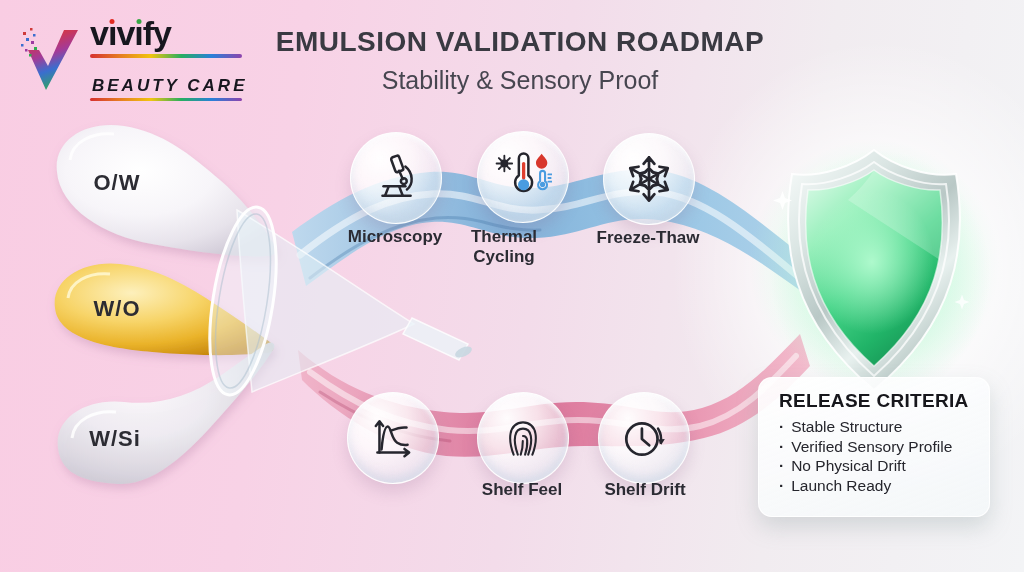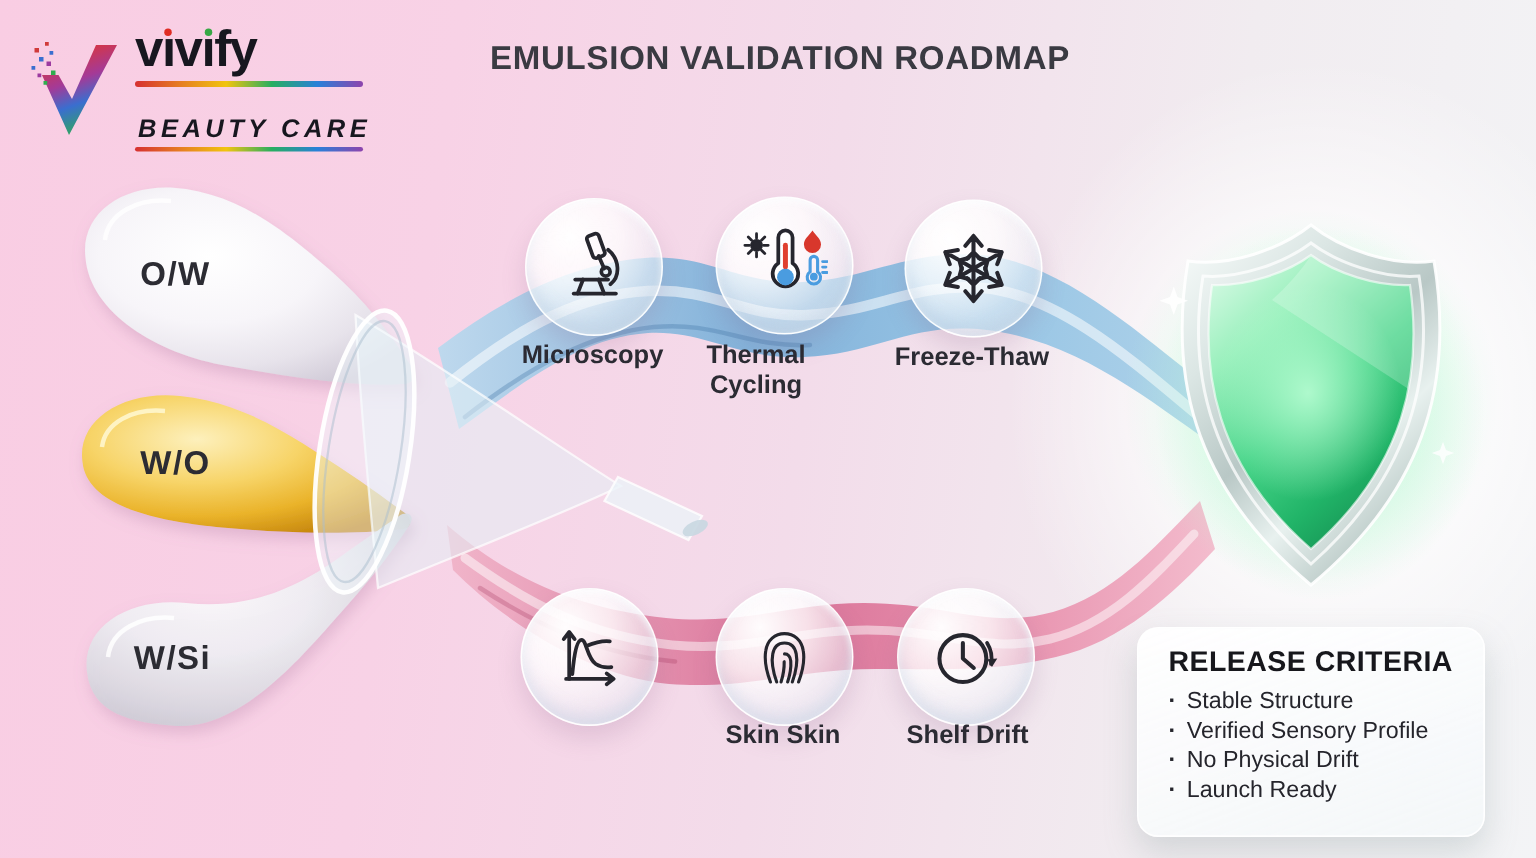--- a/index.html
+++ b/index.html
@@ -17,35 +17,35 @@
   .brand-name{font-size:34px;font-weight:700;color:#17171f;letter-spacing:-1px;line-height:34px;display:flex;}
   .brand-name span{position:relative;}
   .dot-red::after,.dot-green::after{content:'';position:absolute;width:5px;height:5px;border-radius:50%;top:3px;left:50%;transform:translateX(-50%);}
   .dot-red::after{background:#e02b23;}
   .dot-green::after{background:#37a845;}
   .rainbow{height:3.5px;width:152px;margin-top:4px;border-radius:2px;
     background:linear-gradient(90deg,#d63031,#e67e22,#f1c40f,#27ae60,#2980d9,#8e44ad);}
   .tagline{font-size:17px;font-weight:700;color:#17171f;letter-spacing:3px;padding:18px 0 2px 2px;font-style:italic;}
   
   .page-title{position:absolute;left:160px;top:26px;width:720px;text-align:center;
-    font-size:22px;font-weight:800;color:#3a3a42;letter-spacing:.5px;}
+    font-size:28px;font-weight:800;color:#3a3a42;letter-spacing:.5px;}
   .page-subtitle{position:absolute;left:160px;top:66px;width:720px;text-align:center;
     font-size:25px;font-weight:500;color:#474650;}
   
   .drop-label{position:absolute;width:100px;text-align:center;font-size:22px;font-weight:700;color:#2c2c33;letter-spacing:1px;}
   
   .glass-circle{position:absolute;width:90px;height:90px;border-radius:50%;
     background:radial-gradient(circle at 32% 28%,rgba(255,255,255,.98) 0%,rgba(255,255,255,.78) 35%,rgba(240,243,248,.55) 65%,rgba(214,222,233,.68) 100%);
     border:1px solid rgba(255,255,255,.9);
     box-shadow:0 8px 16px rgba(140,100,140,.20),inset 0 -6px 10px rgba(180,200,220,.35),inset 0 2px 4px rgba(255,255,255,.95);
     display:flex;align-items:center;justify-content:center;}
   .step-label{position:absolute;width:140px;text-align:center;font-size:17px;font-weight:700;color:#2b2b33;line-height:20px;}
   .step-label.narrow{width:110px;}
   
-  .release-card{position:absolute;left:758px;top:418px;width:232px;height:140px;border-radius:14px;
+  .release-card{position:absolute;left:758px;top:377px;width:232px;height:140px;border-radius:14px;
     background:linear-gradient(160deg,rgba(255,255,255,.94),rgba(244,248,250,.80));
     border:1.5px solid rgba(255,255,255,.97);
     box-shadow:0 10px 22px rgba(130,150,150,.28);box-sizing:border-box;padding:12px 14px 10px 20px;}
   .release-title{font-size:19px;font-weight:800;color:#17171c;letter-spacing:.3px;margin-bottom:5px;}
   .release-list{list-style:none;margin:0;padding:0;}
   .release-list li{display:flex;font-size:15.5px;color:#25252c;line-height:19.5px;}
   .release-list .bullet{margin-right:7px;font-weight:700;}
 </style>
 </head>
 <body>
@@ -193,20 +193,21 @@
           <span>f</span>
           <span>y</span>
         </div>
       <div class="rainbow"></div>
       <div class="tagline">BEAUTY CARE</div>
       <div class="rainbow" style="margin-top:0;"></div>
     </div>
   </div>
 
   <div class="page-title">EMULSION VALIDATION ROADMAP</div>
+  <div class="page-subtitle">Stability &amp; Sensory Proof</div>
 
   <div class="drop-label" style="left:67px;top:170px;">O/W</div>
   <div class="drop-label" style="left:67px;top:296px;">W/O</div>
   <div class="drop-label" style="left:65px;top:426px;">W/Si</div>
 
   <div class="glass-circle" style="left:350px;top:132px;">
     <svg width="50" height="50" viewBox="0 0 48 48">
       <g fill="none" stroke="#26262e" stroke-width="2.4" stroke-linecap="round" stroke-linejoin="round">
         <rect x="21" y="3" width="8" height="15" rx="2" transform="rotate(-20 25 10)"></rect>
         <path d="M27 17 l3.5 8"></path>
@@ -274,21 +275,21 @@
         <path d="M22 15 v10 l7 6" stroke-width="2.6"></path>
         <path d="M37.5 15 a18.5 18.5 0 0 1 2.5 13.5" stroke-width="2.4"></path>
       </g>
       <path d="M44 25 l-3.4 5.4 -3 -5 z" fill="#26262e"></path>
     </svg>
   </div>
 
   <div class="step-label" style="left:325px;top:227px;">Microscopy</div>
   <div class="step-label narrow" style="left:449px;top:227px;">Thermal Cycling</div>
   <div class="step-label" style="left:578px;top:228px;">Freeze-Thaw</div>
-  <div class="step-label" style="left:452px;top:480px;">Skin Skin</div>
+  <div class="step-label" style="left:452px;top:480px;">Shelf Feel</div>
   <div class="step-label" style="left:575px;top:480px;">Shelf Drift</div>
 
   <div class="release-card">
     <div class="release-title">RELEASE CRITERIA</div>
     <ul class="release-list">
       <li>
           <span class="bullet">·</span>
           <span>Stable Structure</span>
         </li>
       <li>

